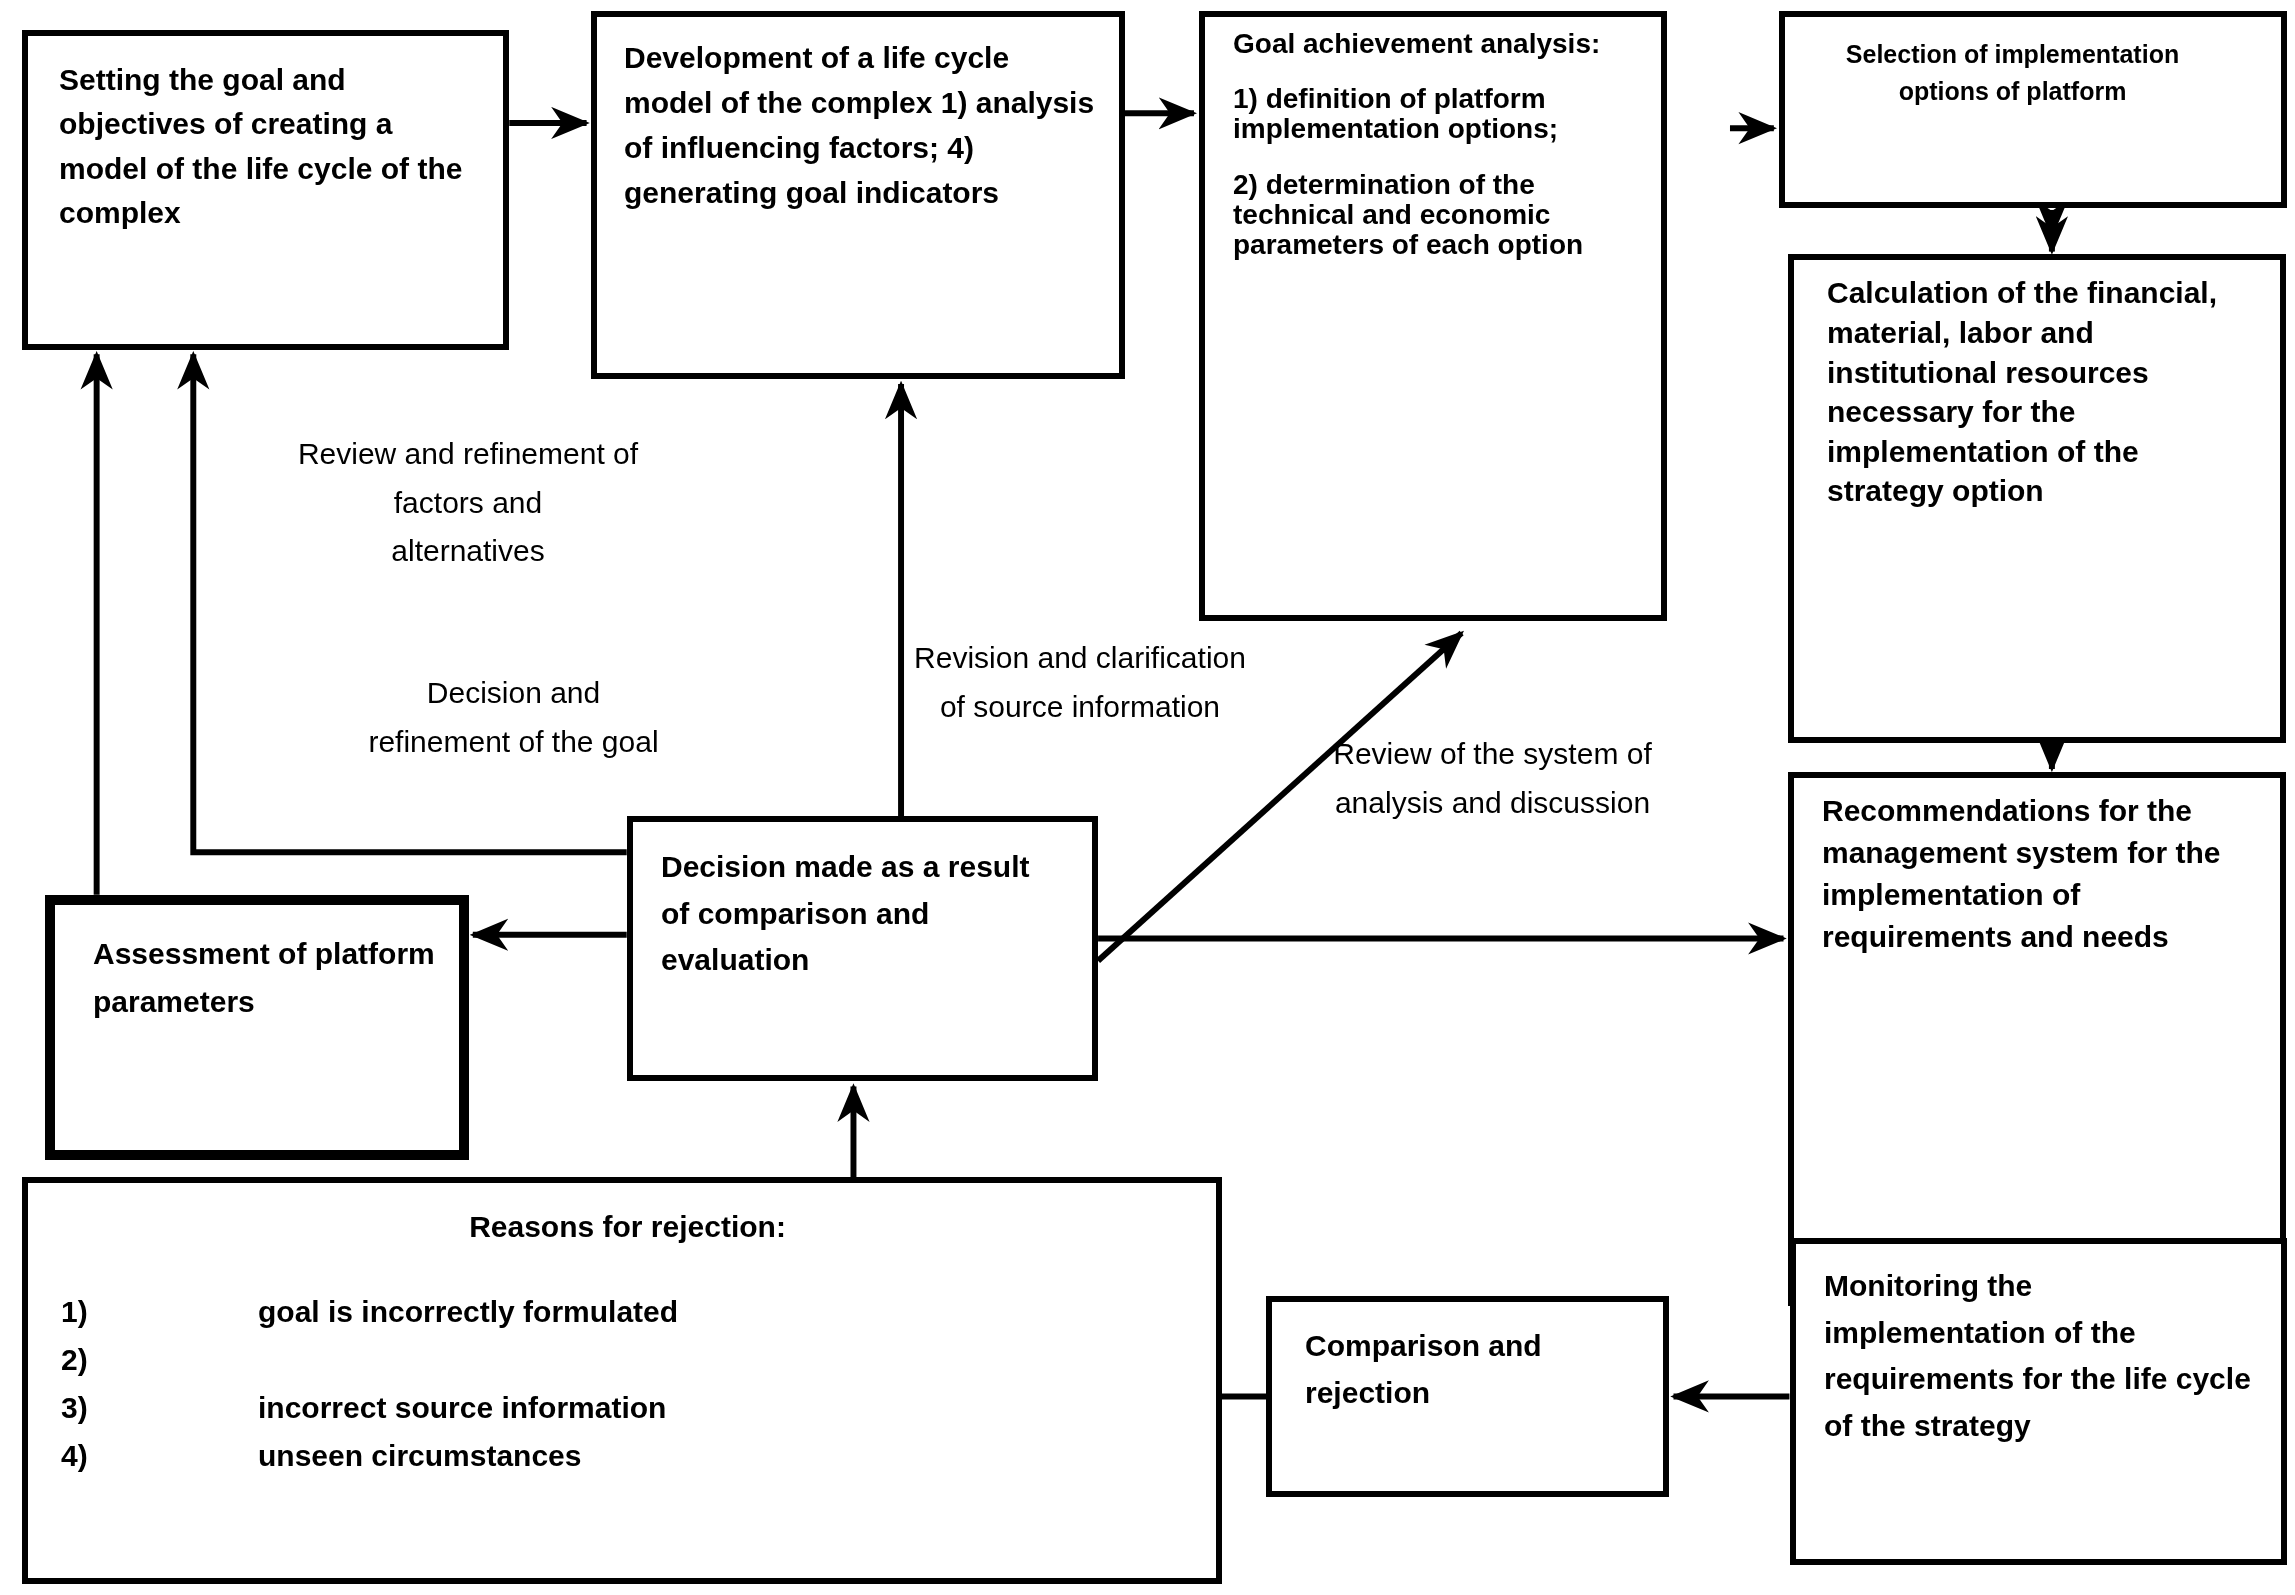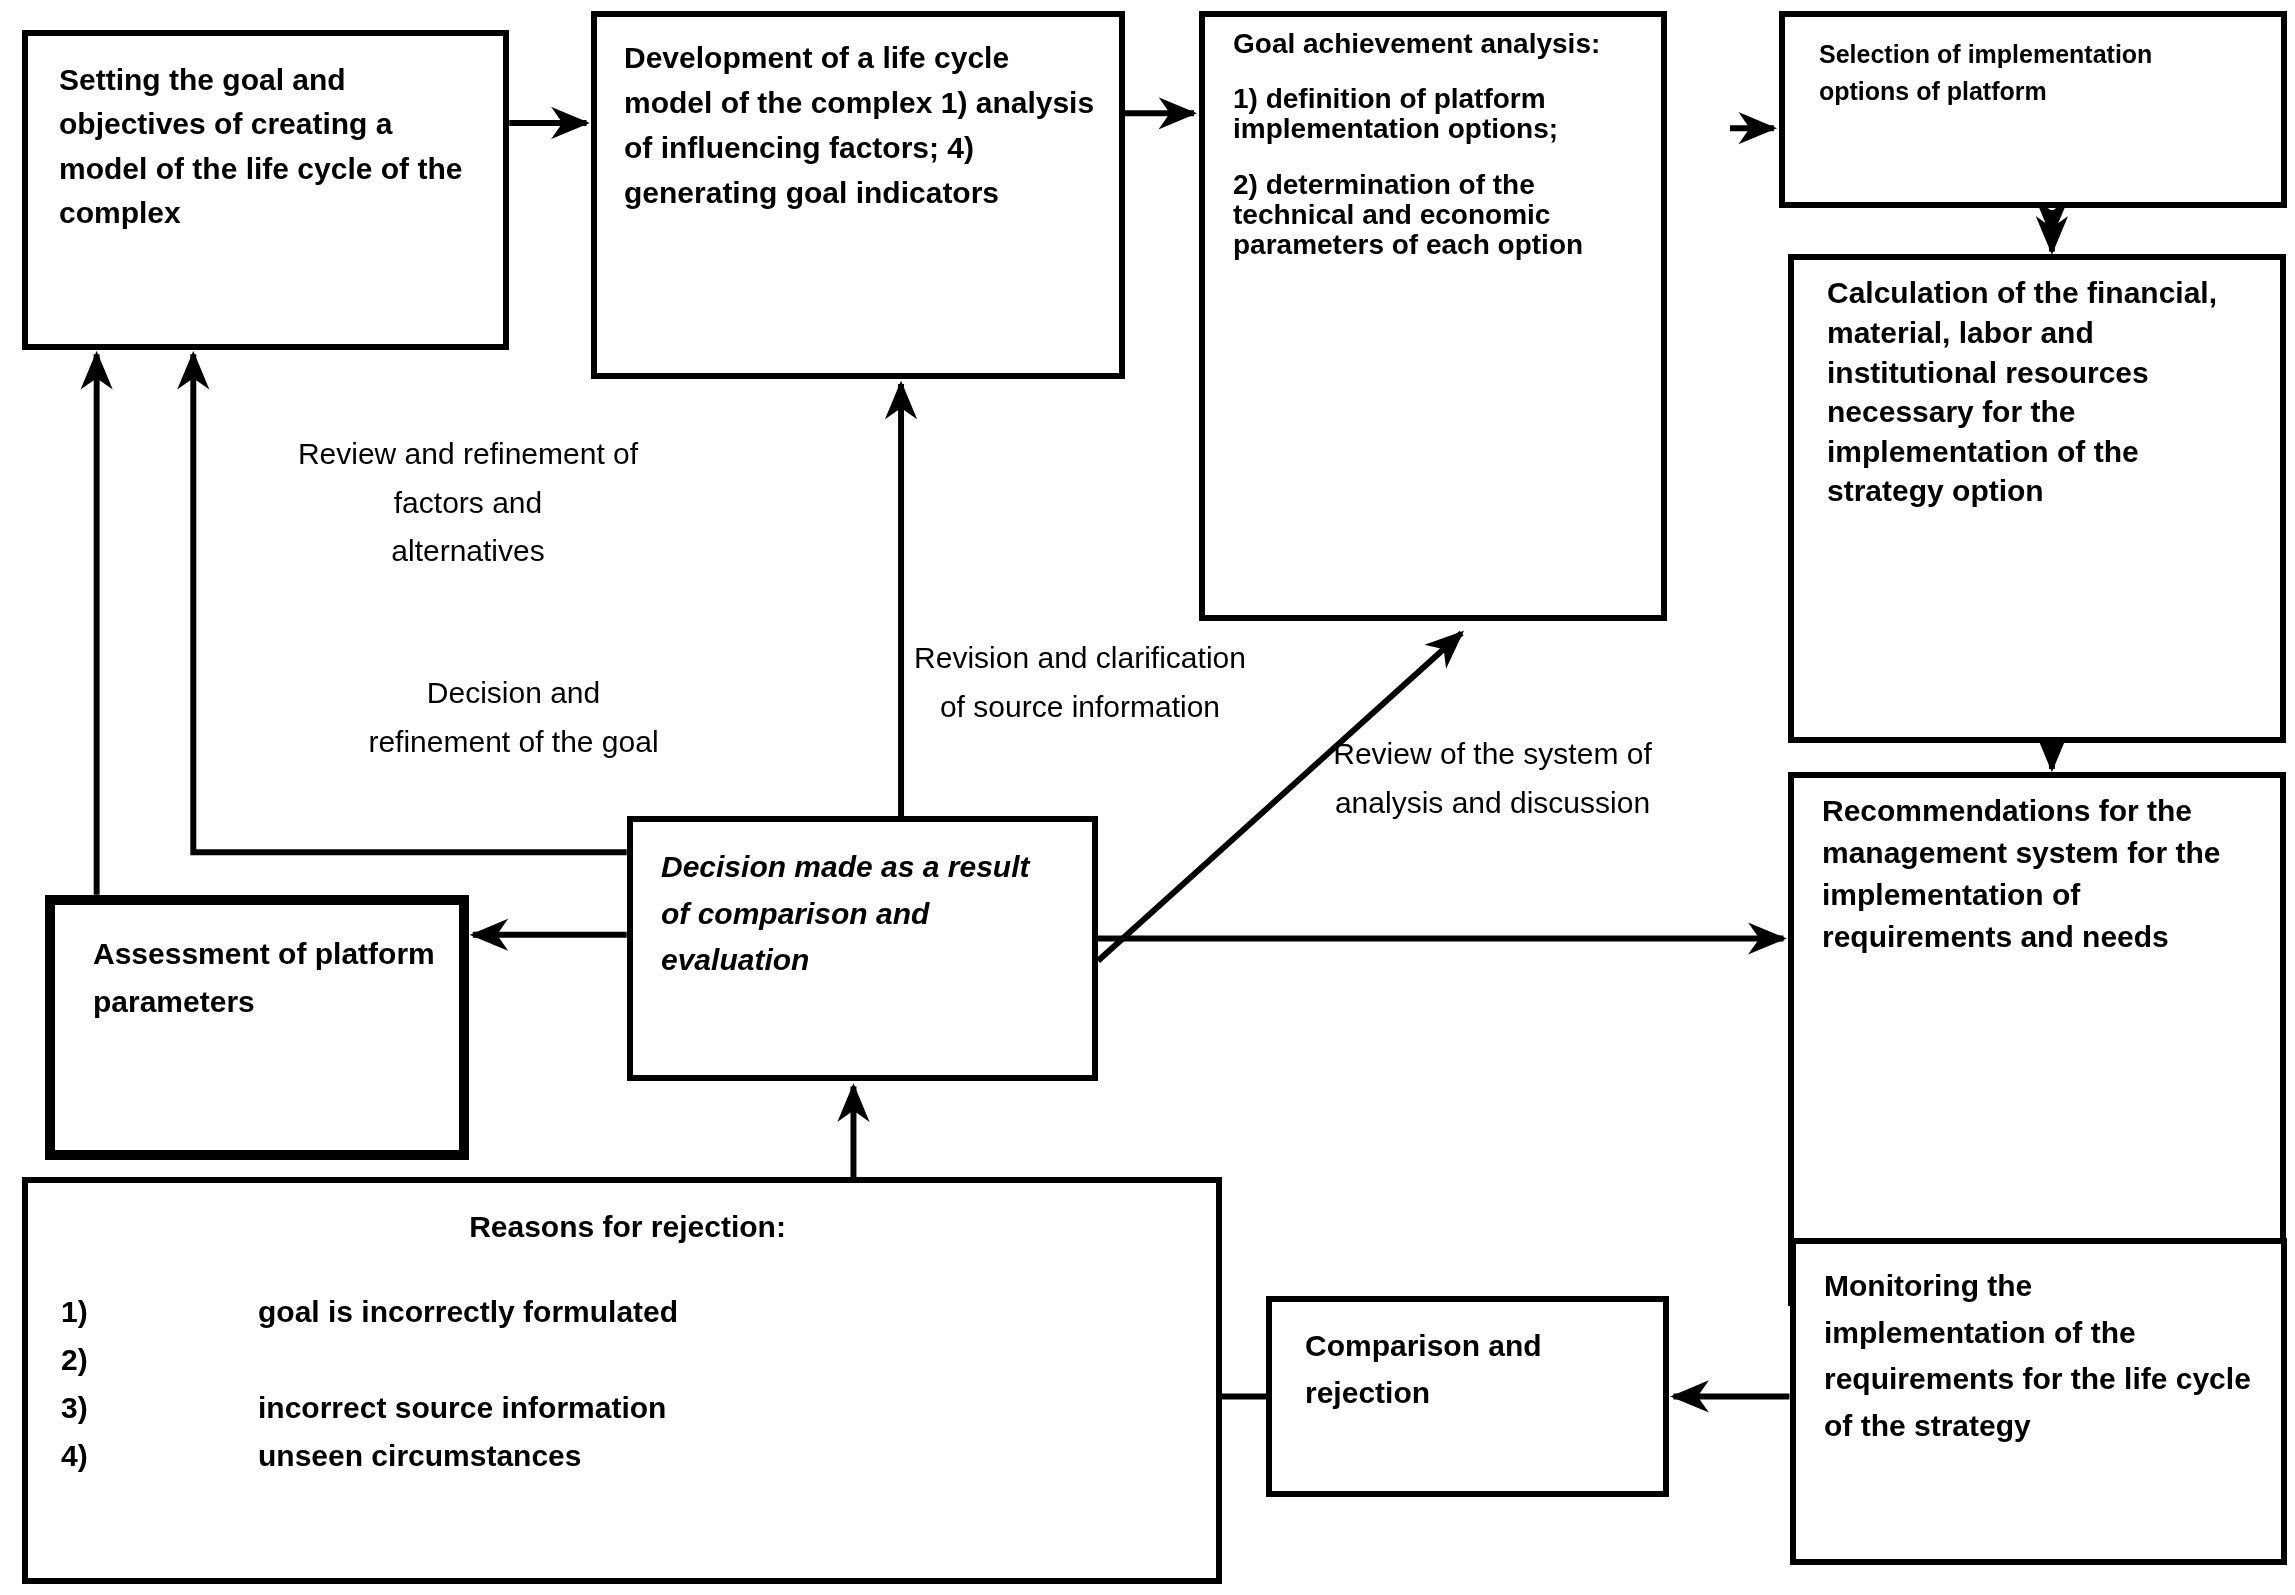--- a/index.html
+++ b/index.html
@@ -31,31 +31,31 @@
     text-align:center;
     line-height:1.62;
   }
   .edge-label span{display:block;}
 
   
   #b-goal-setting{left:22px;top:30px;width:487px;height:320px;padding:22px 27px 0 31px;line-height:1.48;}
   #b-development{left:591px;top:11px;width:534px;height:368px;padding:18px 22px 0 27px;line-height:1.5;}
   #b-goal-analysis{left:1199px;top:11px;width:468px;height:610px;padding:12px 22px 0 28px;font-size:28px;line-height:1.08;}
   #b-goal-analysis p{margin:0 0 25px 0;max-width:420px;}
-  #b-selection{left:1779px;top:11px;width:508px;height:197px;padding:19.3px 22px 0 34px;font-size:25px;line-height:1.45;}
+  #b-selection{left:1779px;top:11px;width:508px;height:197px;padding:19.3px 22px 0 34px;font-size:25px;line-height:1.45;text-align:center;}
   #b-selection .txt{max-width:387px;}
   #b-calculation{left:1788px;top:254px;width:498px;height:489px;padding:13.4px 22px 0 33px;line-height:1.32;}
   #b-recommendations{left:1788px;top:772px;width:498px;height:534px;padding:12px 22px 0 28px;line-height:1.4;}
   #b-monitoring{left:1790px;top:1238px;width:497px;height:327px;padding:19.3px 22px 0 28px;line-height:1.55;}
   #b-comparison{left:1266px;top:1296px;width:403px;height:201px;padding:21px 22px 0 33px;line-height:1.55;}
   #b-reasons{left:22px;top:1177px;width:1200px;height:407px;padding:22px 22px 0 33px;line-height:1.45;}
   #b-reasons .reasons-title{text-align:center;margin:0 0 40px 0;}
   #b-reasons .r-item{display:flex;line-height:1.5;margin:0 0 3px 0;}
   #b-reasons .r-item .num{width:197px;flex:0 0 197px;}
-  #b-decision{left:627px;top:816px;width:471px;height:265px;padding:22px 32px 0 28px;line-height:1.55;font-style:italic;}
+  #b-decision{left:627px;top:816px;width:471px;height:265px;padding:22px 32px 0 28px;line-height:1.55;}
   #b-decision .txt{max-width:425px;}
   #b-assessment{left:45px;top:895px;width:424px;height:265px;border-width:10.4px;padding:25px 22px 0 38px;line-height:1.6;}
   #b-assessment .txt{max-width:342px;}
 
   
   #l-review-factors{left:297px;top:430px;width:342px;}
   #l-revision-goal{left:283px;top:669px;width:461px;}
   #l-revision-source{left:909px;top:634px;width:342px;}
   #l-review-system{left:1325px;top:730px;width:335px;}
 </style>

